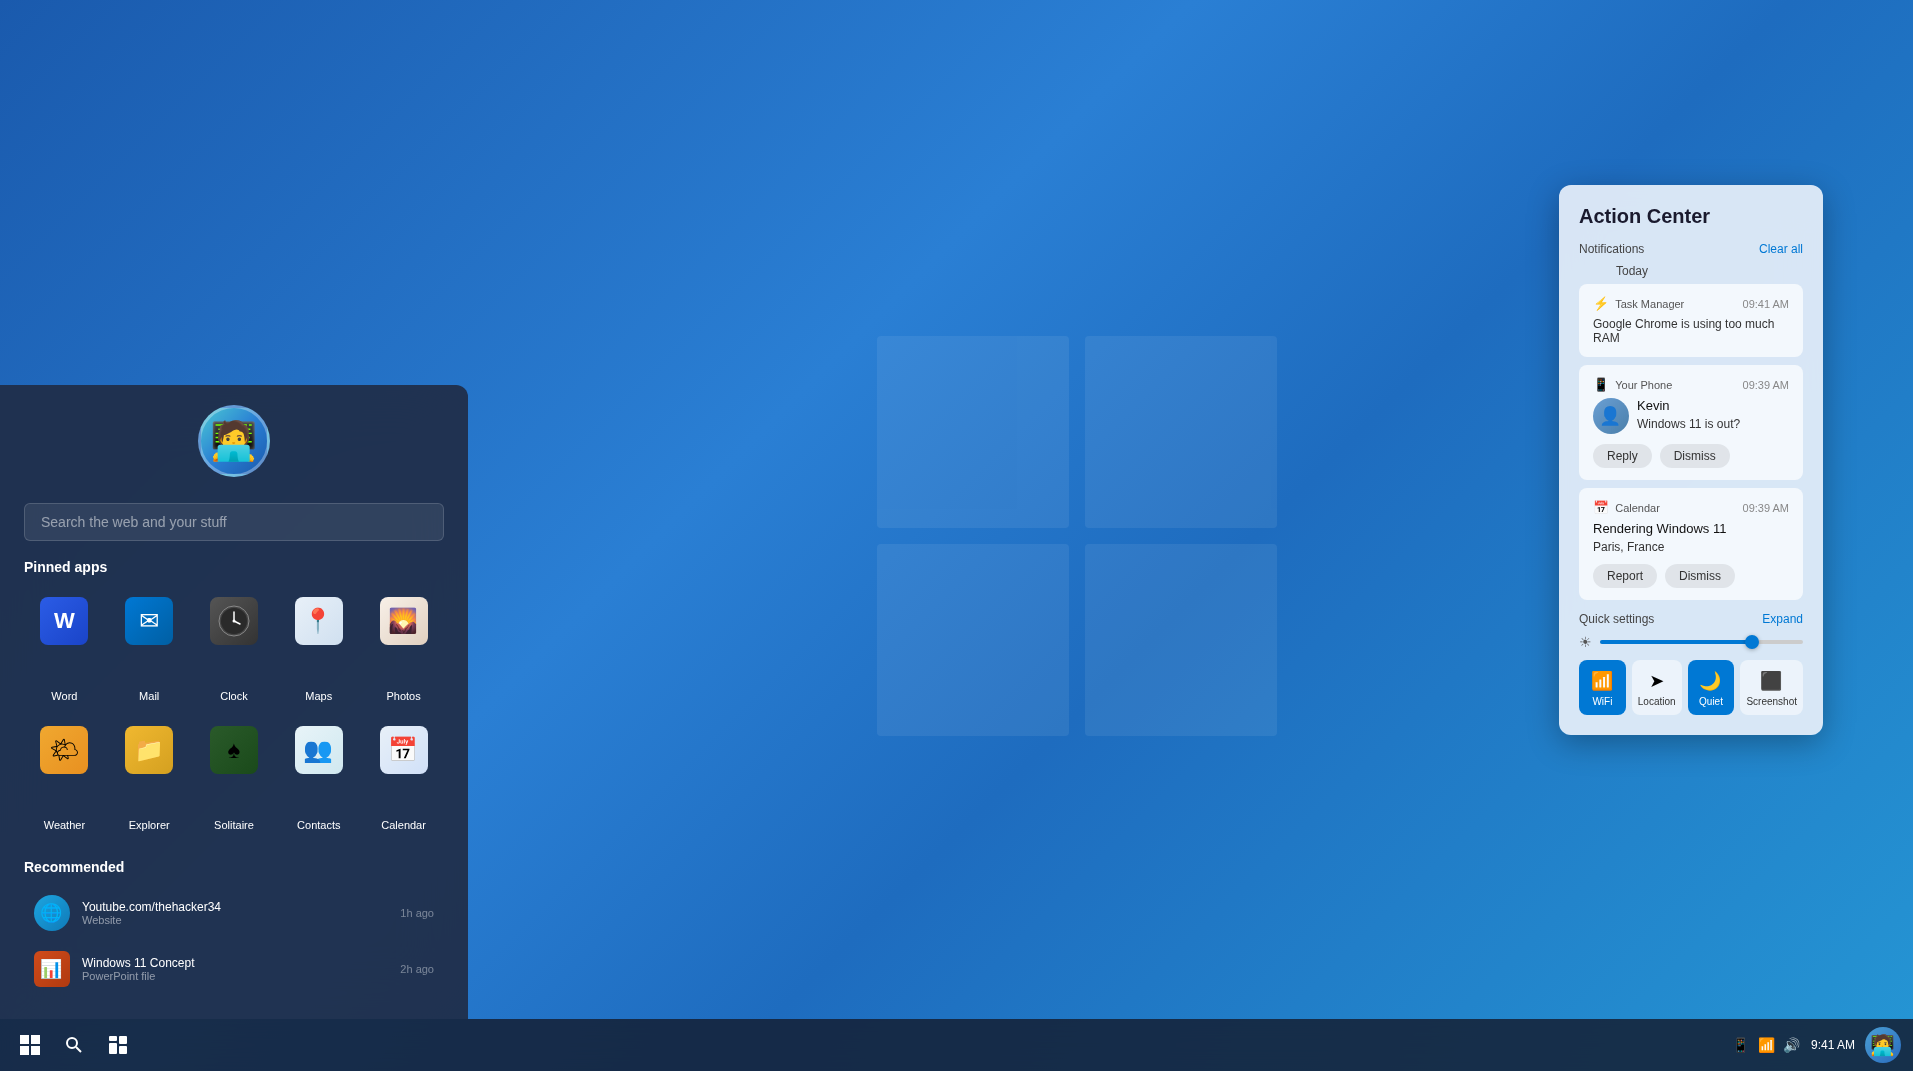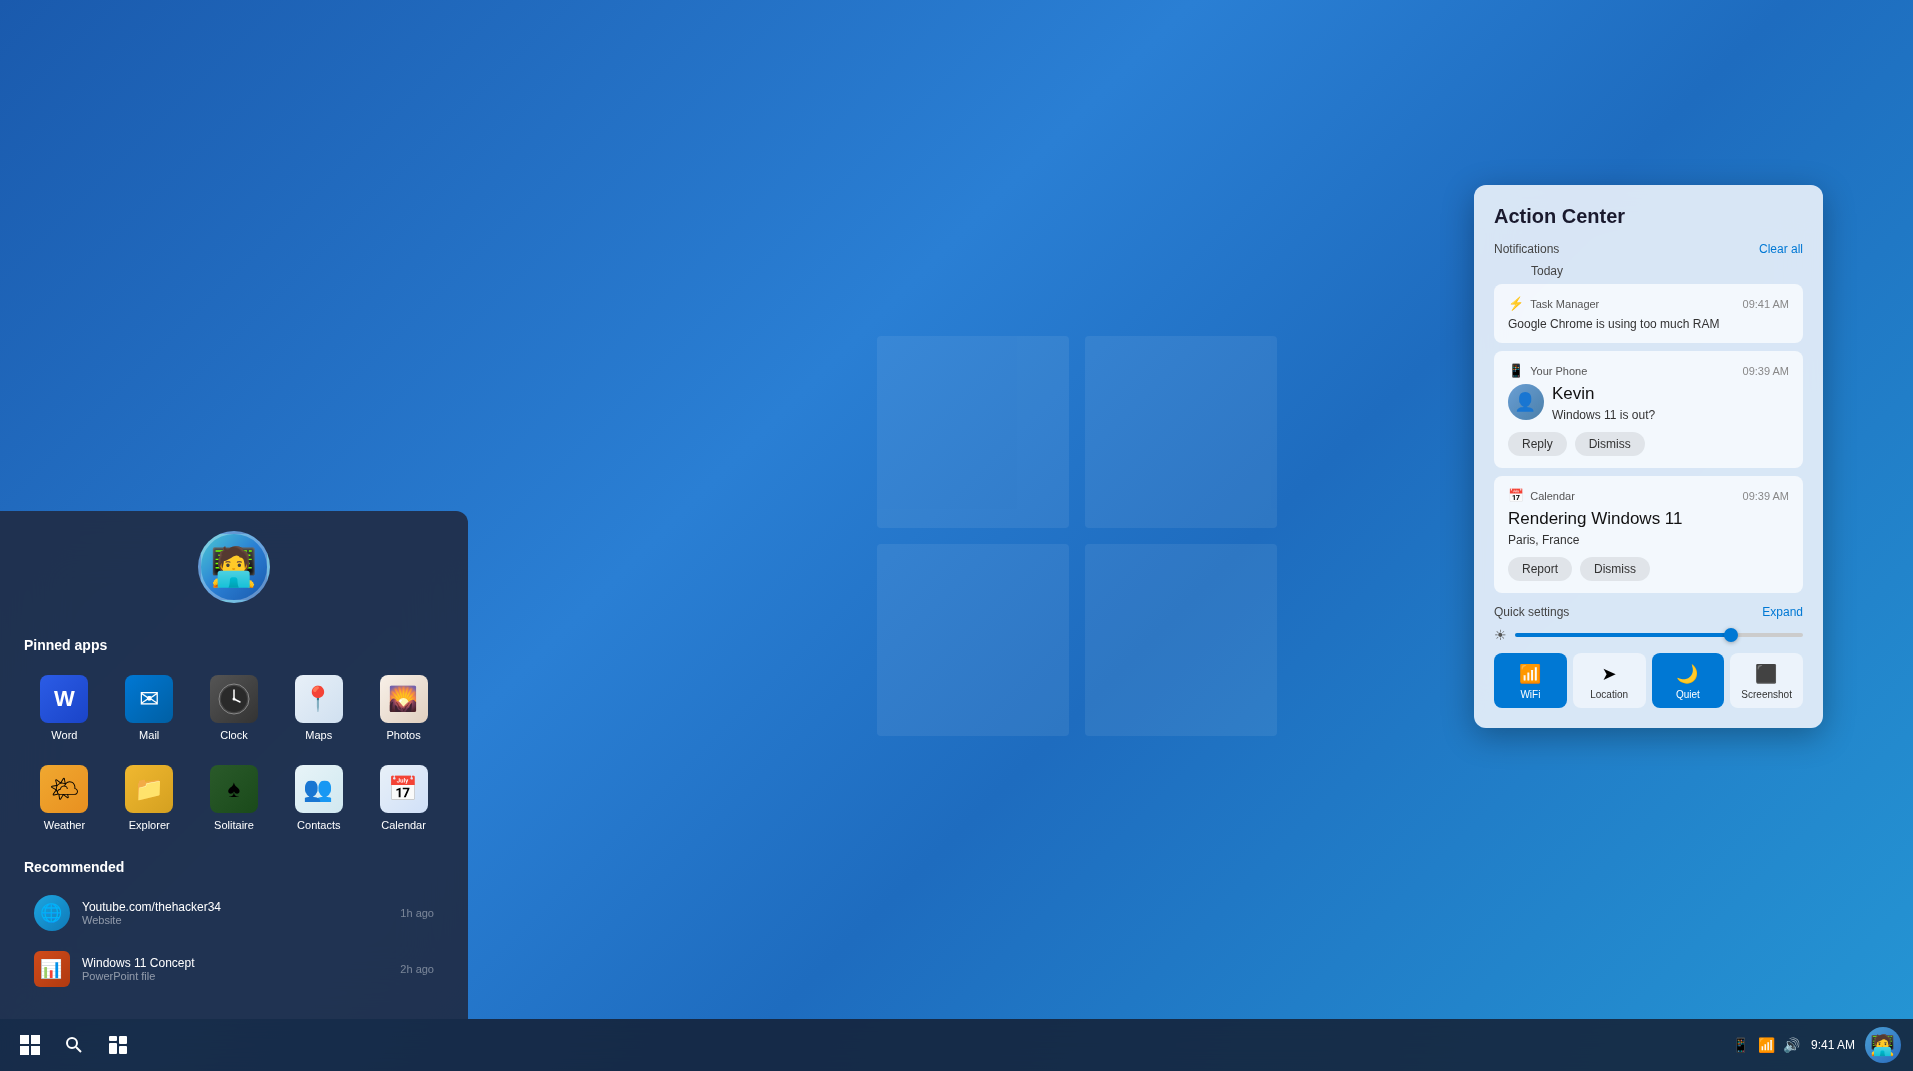--- a/index.html
+++ b/index.html
@@ -155,20 +155,21 @@
       border-radius: 8px;
       display: flex;
       align-items: center;
       justify-content: center;
       font-size: 24px;
     }
     .app-label {
       color: white;
       font-size: 11px;
       text-align: left;
+      margin-top: 39px;
     }
 
     
     .icon-word { background: linear-gradient(135deg, #2b5ce6, #1a44c8); color: white; font-weight: bold; font-size: 22px; }
     .icon-mail { background: linear-gradient(135deg, #0078d4, #005fa3); color: white; }
     .icon-clock { background: linear-gradient(135deg, #555, #333); color: white; }
     .icon-maps { background: linear-gradient(135deg, #e8f0f8, #d0e0f0); }
     .icon-photos { background: linear-gradient(135deg, #f8f0e8, #e0d0c0); }
     .icon-weather { background: linear-gradient(135deg, #f0a830, #e89020); }
     .icon-explorer { background: linear-gradient(135deg, #f0b830, #d4a020); }
@@ -207,21 +208,21 @@
 
     .icon-edge { background: linear-gradient(135deg, #1da5e0, #0f7ab8); color: white; border-radius: 50%; }
     .icon-ppt { background: linear-gradient(135deg, #d04b1a, #b03a10); color: white; }
     .icon-premiere { background: linear-gradient(135deg, #1a0a3a, #0d051e); color: #9b5de5; }
 
     
     .action-center {
       position: absolute;
       top: 185px;
       right: 90px;
-      width: 349px;
+      width: 264px;
       background: rgba(232, 240, 250, 0.92);
       backdrop-filter: blur(20px);
       border-radius: 12px;
       padding: 20px;
       z-index: 20;
       box-shadow: 0 8px 32px rgba(0,0,0,0.3);
     }
     .ac-title {
       font-size: 20px;
       font-weight: 600;
@@ -251,21 +252,21 @@
     }
     .notif-app {
       display: flex;
       align-items: center;
       gap: 6px;
       color: #555;
       font-size: 11px;
     }
     .notif-app-icon { font-size: 13px; }
     .notif-time { color: #888; font-size: 11px; }
-    .notif-title { color: #111; font-size: 17px; font-weight: 500; margin-bottom: 4px; }
+    .notif-title { color: #111; font-size: 13px; font-weight: 500; margin-bottom: 4px; }
     .notif-body { color: #333; font-size: 12px; }
     .notif-actions {
       display: flex;
       gap: 8px;
       margin-top: 10px;
     }
     .notif-btn {
       background: rgba(0,0,0,0.08);
       border: none;
       border-radius: 12px;
@@ -354,20 +355,21 @@
   </div>
 </div>
 
 <div class="start-menu">
   
   <div style="display:flex; justify-content:center; margin-bottom:10px;">
     <div class="user-avatar">🧑‍💻</div>
   </div>
 
   
+  <input class="search-box" type="text" placeholder="Search the web and your stuff" style="">
 
   
   <div class="section-title">Pinned apps</div>
   <div class="pinned-apps">
 
     <div class="app-item">
       <div class="app-icon icon-word">W</div>
       <span class="app-label">Word</span>
     </div>
 

